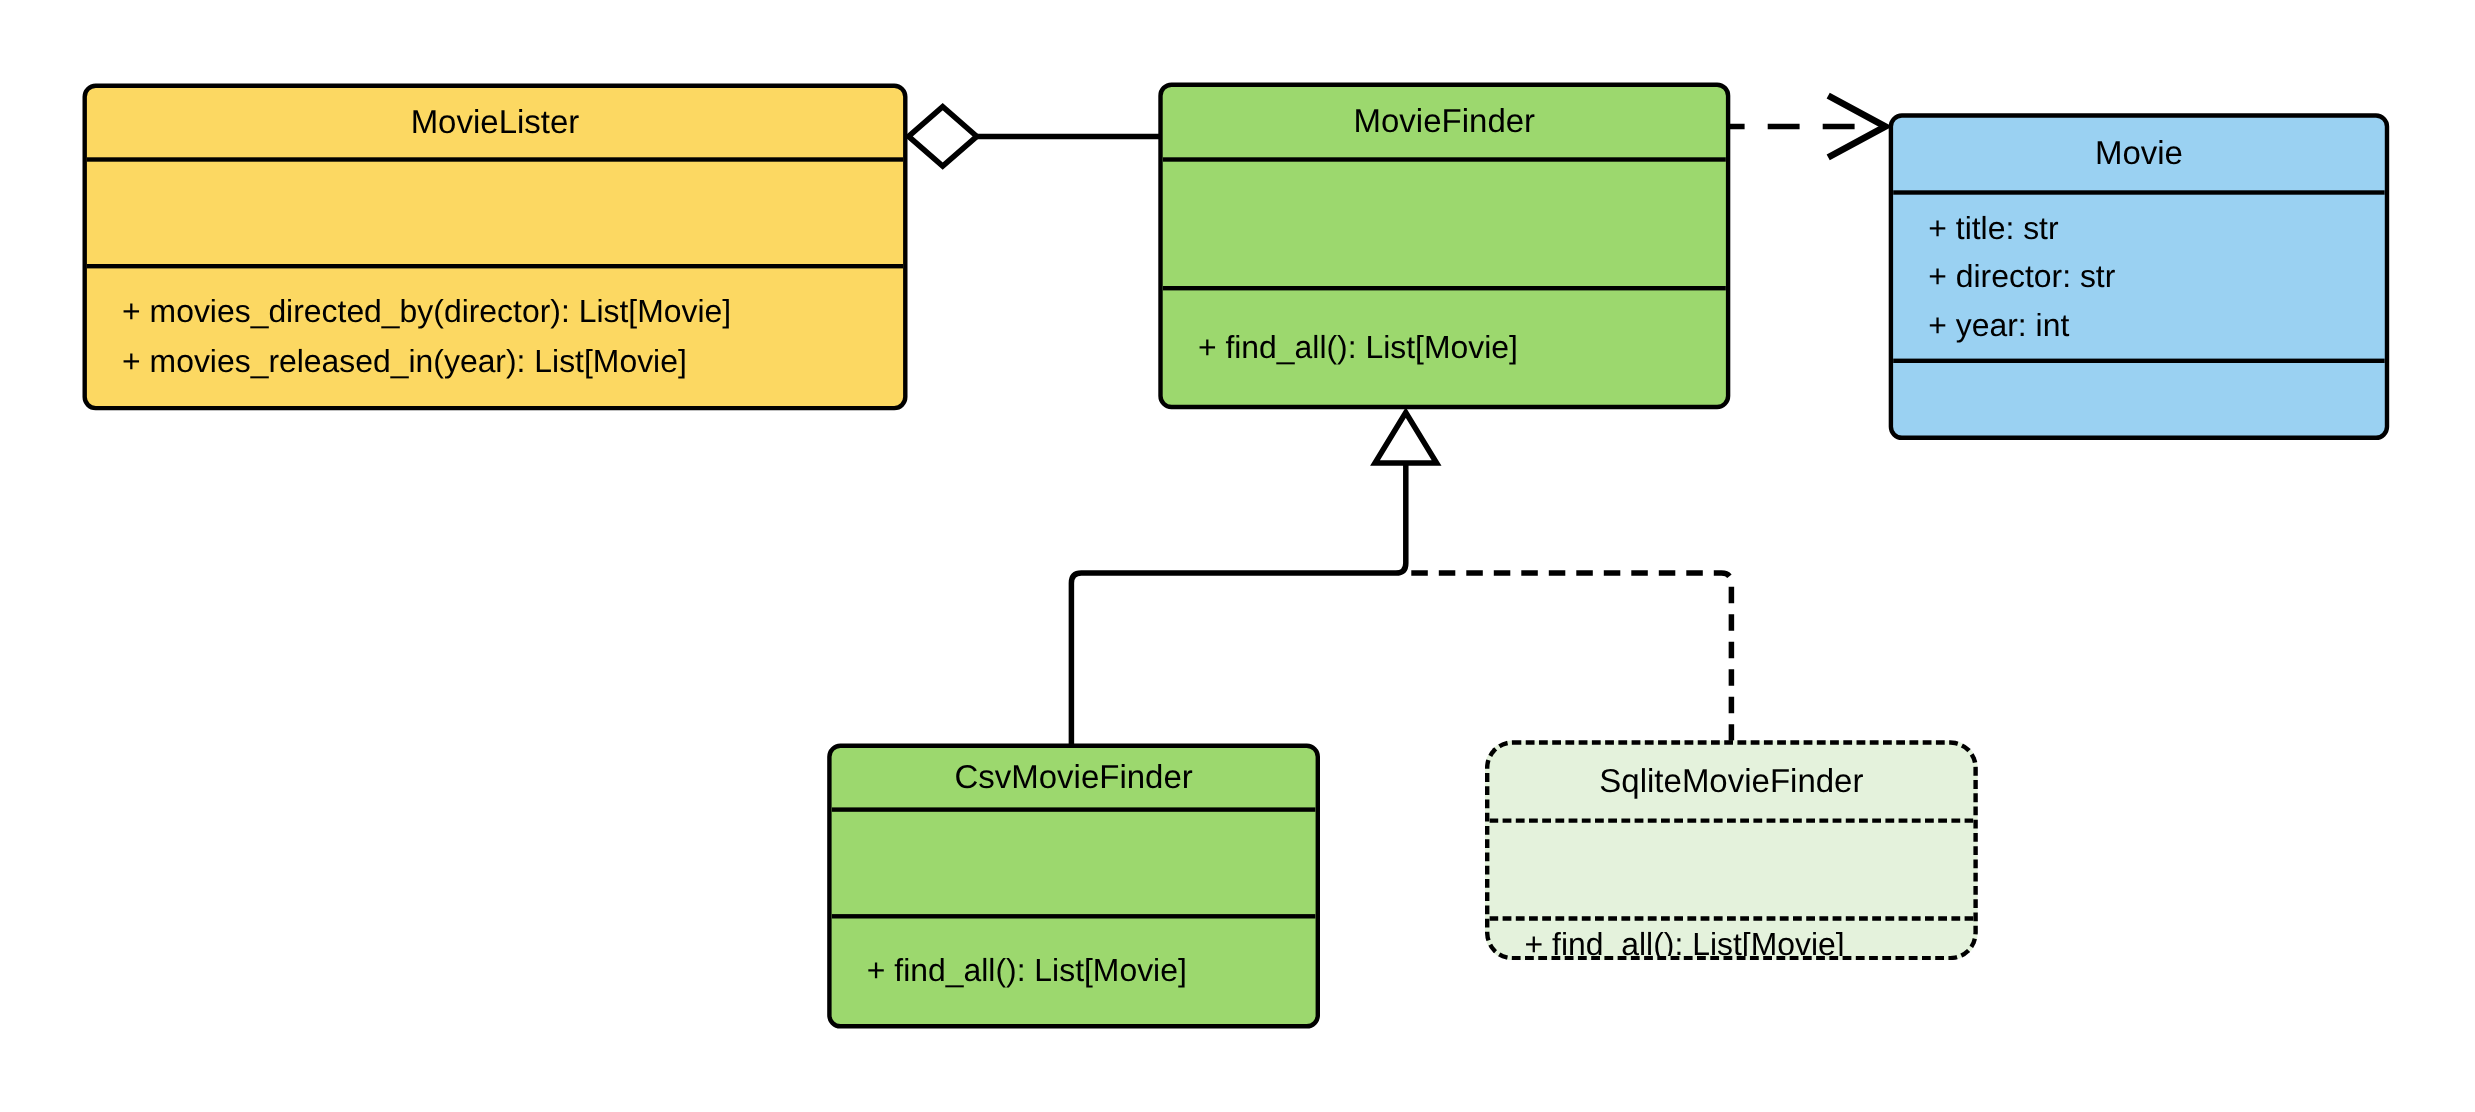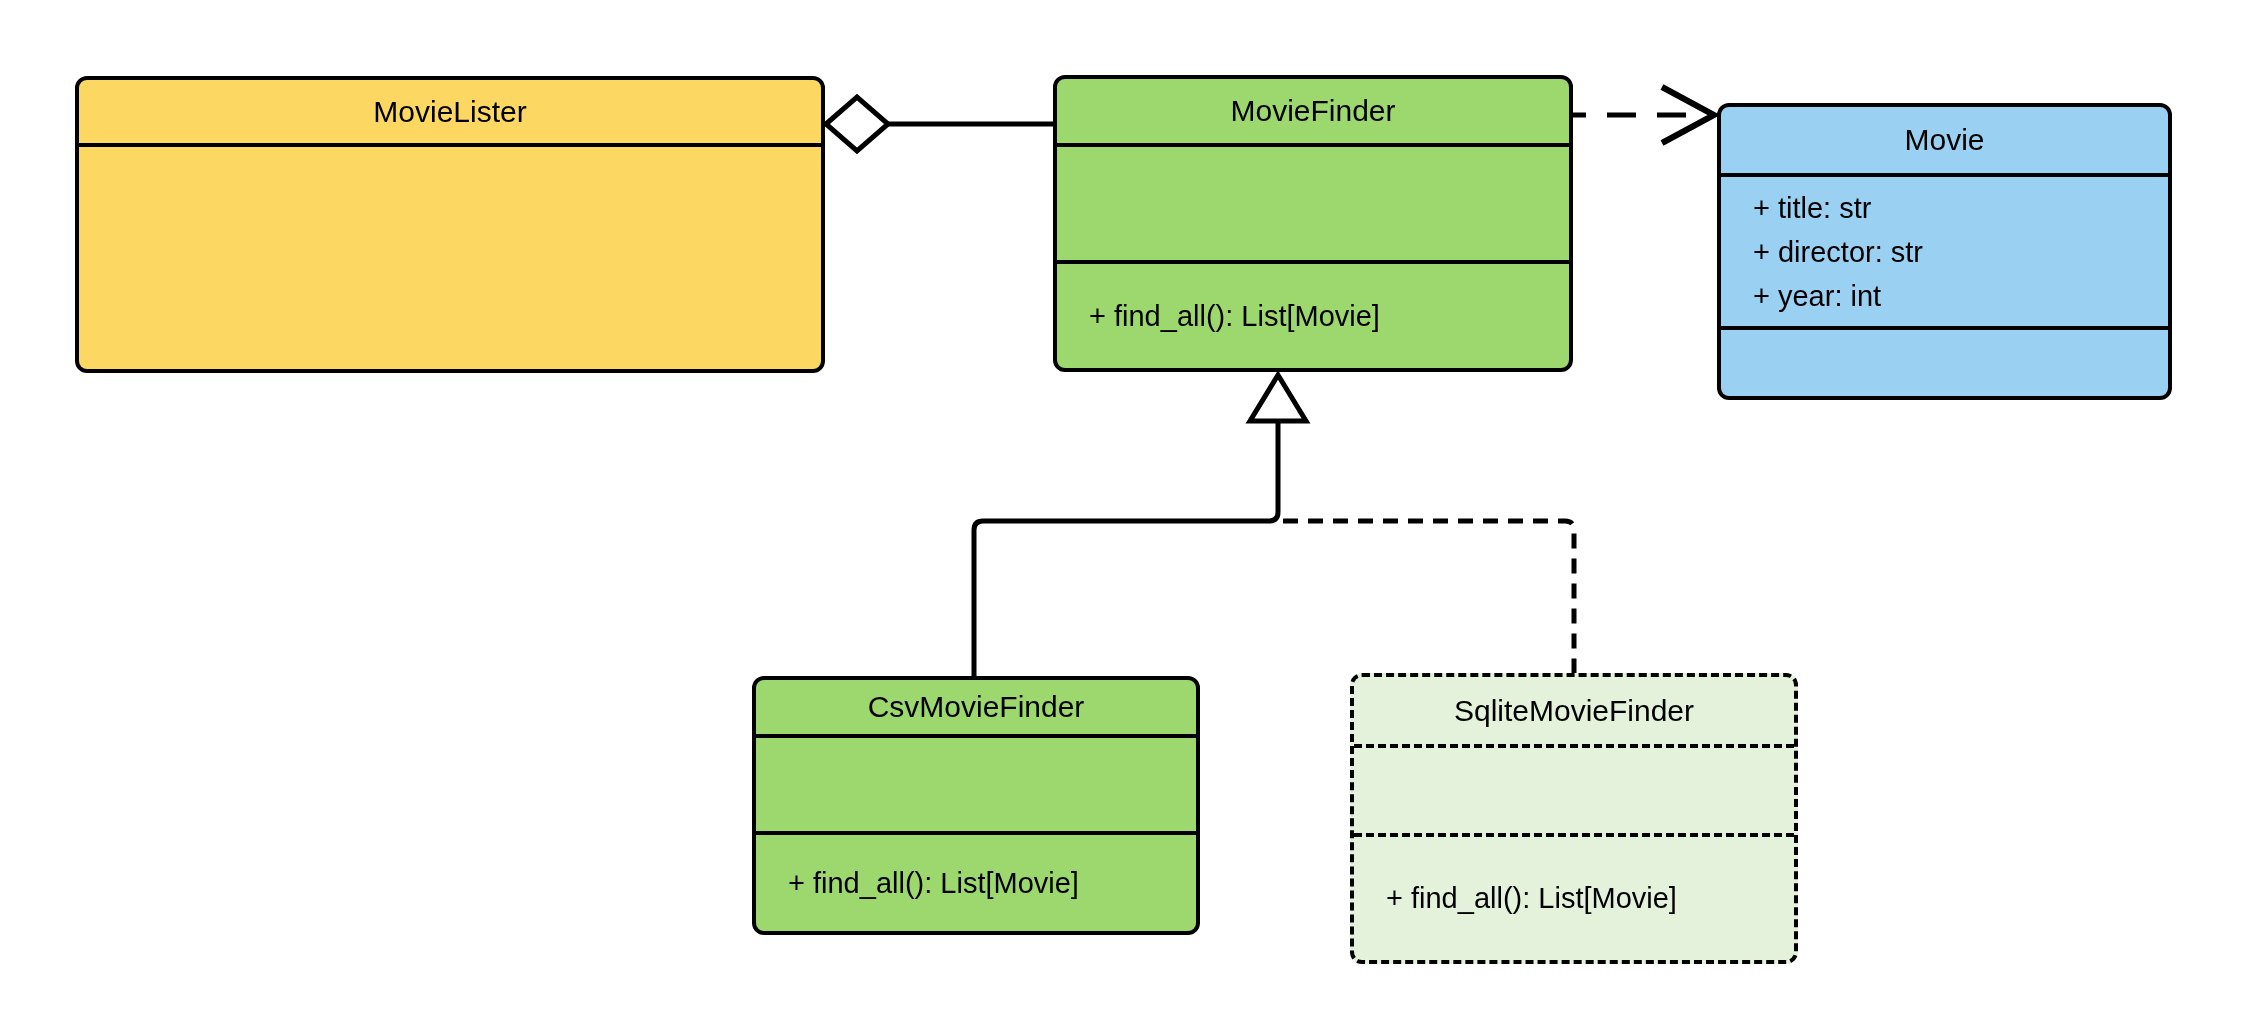--- a/index.html
+++ b/index.html
@@ -63,21 +63,21 @@
   .c1 .sec-attrs { height: 117px; }
 
   .c2 { left: 1717px; top: 75px;  width: 455px; height: 297px; }
   .c2 .sec-title { height: 66px; }
   .c2 .sec-attrs { height: 153px; line-height: 44px; }
 
   .c3 { left: 752px;  top: 676px; width: 448px; height: 259px; }
   .c3 .sec-title { height: 54px; }
   .c3 .sec-attrs { height: 97px; }
 
-  .c4 { left: 1350px; top: 673px; width: 448px; height: 291px; }
+  .c4 { left: 1350px; top: 673px; width: 448px; height: 200px; border-radius: 25px; }
   .c4 .sec-title { height: 67px; }
   .c4 .sec-attrs { height: 89px; }
 </style>
 </head>
 <body>
 
 <div class="canvas">
 
   <svg class="connectors" viewBox="0 0 2250 1011" xmlns="http://www.w3.org/2000/svg">
 
@@ -90,20 +90,24 @@
     <path d="M 1278 420 V 512 Q 1278 521 1269 521 H 983 Q 974 521 974 530 V 680" fill="none" stroke="#000" stroke-width="5"></path>
 
     <path d="M 1283 521 H 1565 Q 1574 521 1574 530 V 677" fill="none" stroke="#000" stroke-width="5" stroke-dasharray="15 10"></path>
 
     <polygon points="1278,375 1250,421 1306,421" fill="#fff" stroke="#000" stroke-width="5"></polygon>
   </svg>
 
   <div class="uml-class c0" style="background-color: rgb(252, 216, 98);">
     <div class="sec sec-title">MovieLister</div>
     <div class="sec sec-attrs"></div>
+    <div class="sec sec-methods">
+      <div>+ movies_directed_by(director): List[Movie]</div>
+      <div>+ movies_released_in(year): List[Movie]</div>
+    </div>
   </div>
 
   <div class="uml-class c1" style="background-color: rgb(156, 216, 110);">
     <div class="sec sec-title">MovieFinder</div>
     <div class="sec sec-attrs"></div>
     <div class="sec sec-methods">
       <div>+ find_all(): List[Movie]</div>
     </div>
   </div>
 

